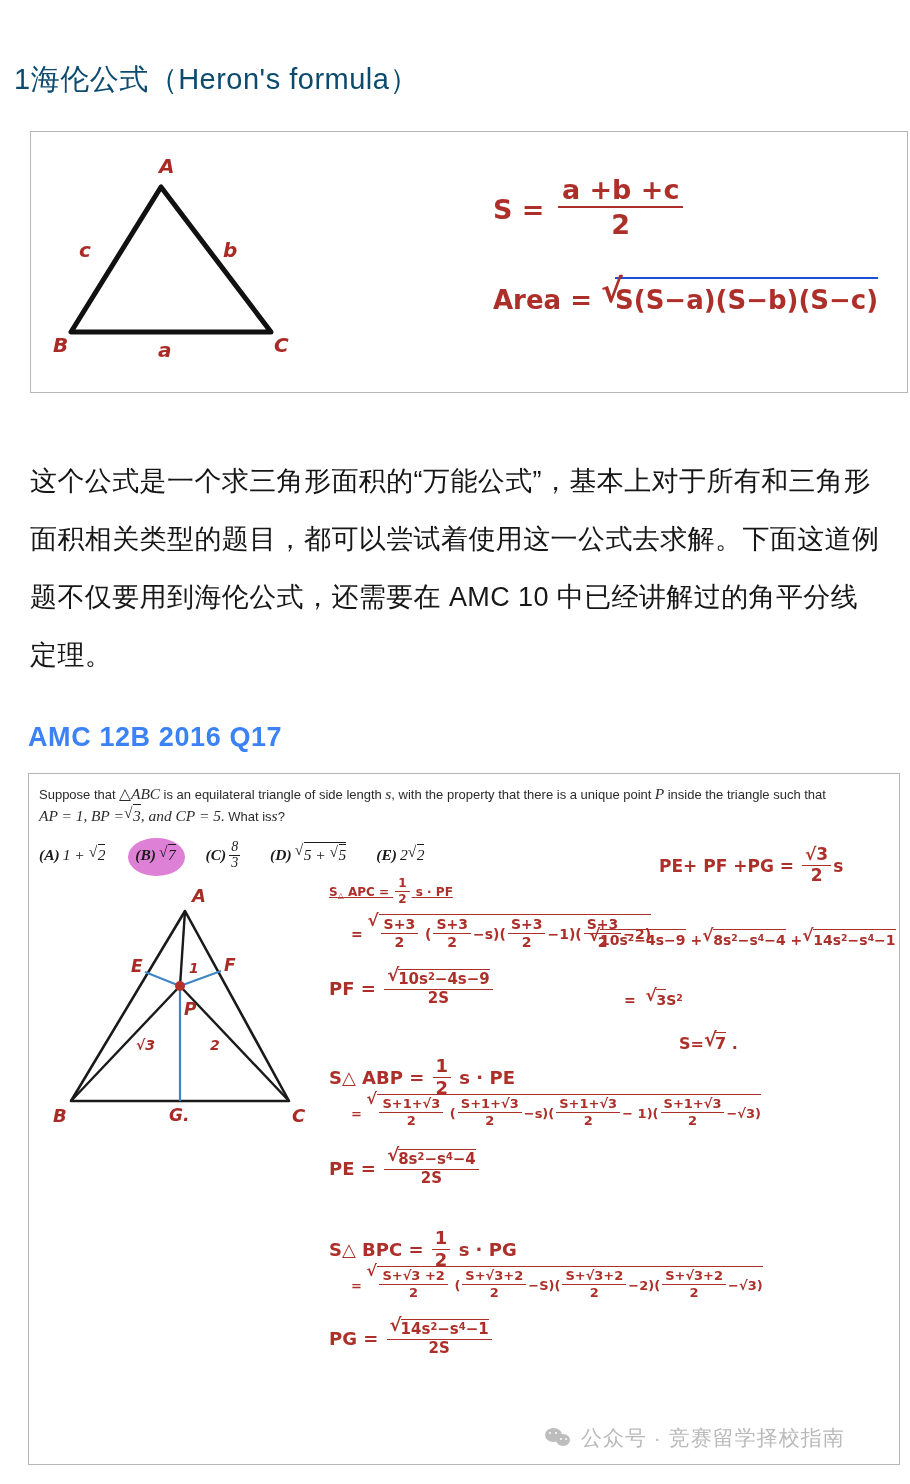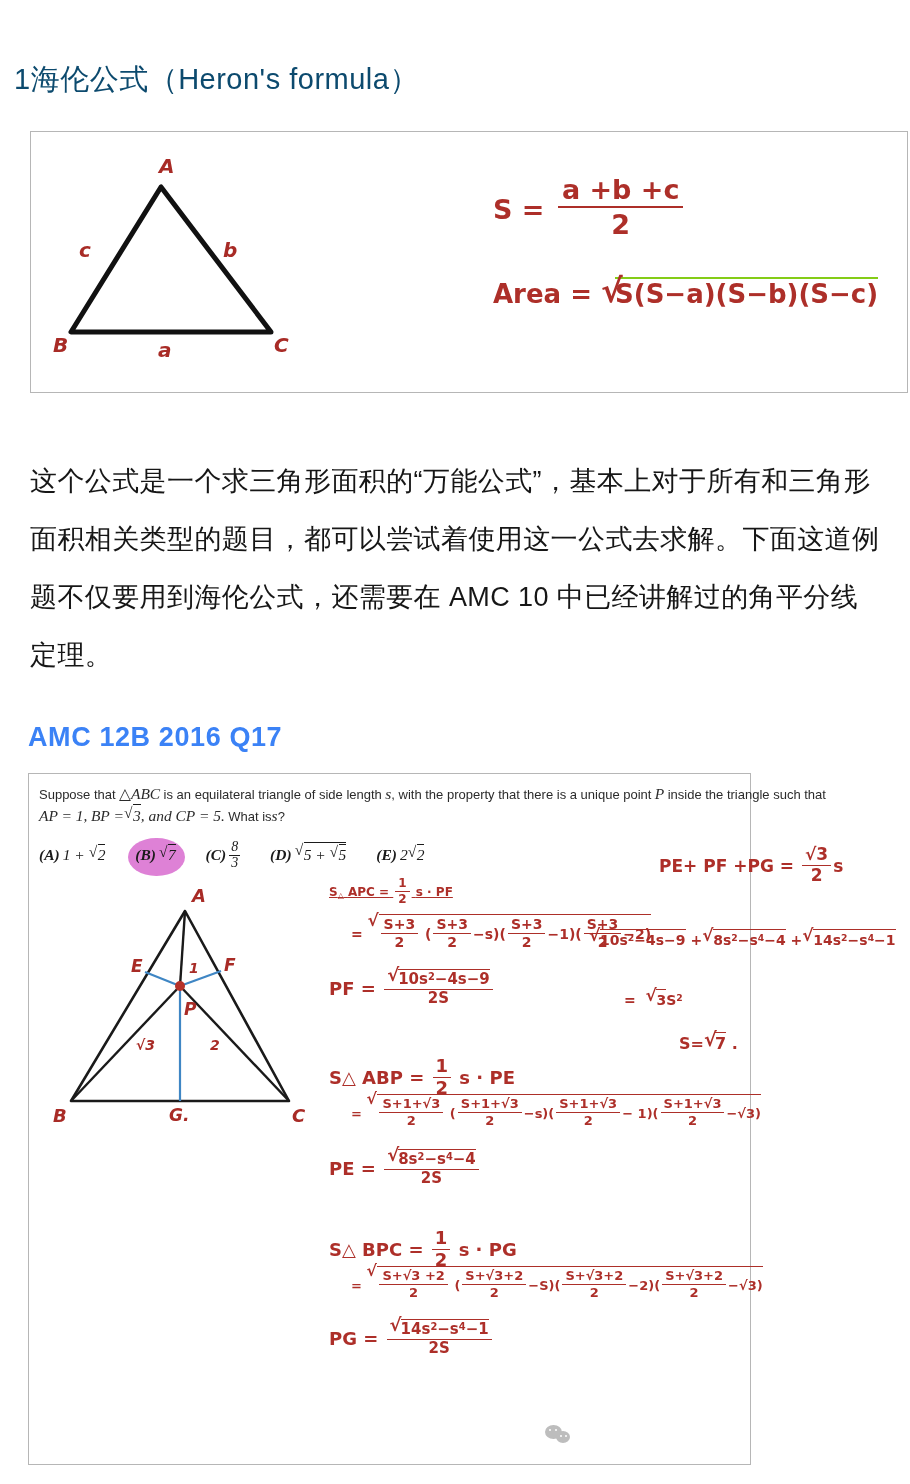--- a/index.html
+++ b/index.html
@@ -81,22 +81,22 @@
   .radical::before {
     content: "√";
     position: absolute;
     left: 0;
     top: -2px;
     font-size: 1.25em;
     line-height: 1;
   }
   .radical > .bar {
     display: inline-block;
-    border-top: 2px solid #84cc16;
-    padding-top: 0;
+    border-top: 2px solid #1d4ed8;
+    padding-top: 6px;
   }
 
   
   #body-paragraph {
     position: absolute;
     left: 30px;
     top: 452px;
     width: 852px;
     font-size: 27px;
     line-height: 58px;
@@ -111,21 +111,21 @@
     top: 722px;
     font-size: 27px;
     font-weight: 600;
     letter-spacing: 0.6px;
   }
 
   
   #problem-panel {
     left: 28px;
     top: 773px;
-    width: 723px;
+    width: 872px;
     height: 692px;
   }
 
   .problem-text {
     position: absolute;
     left: 10px;
     top: 10px;
     width: 855px;
     font-family: "Liberation Serif", "DejaVu Serif", serif;
     font-size: 13.5px;
@@ -422,13 +422,14 @@
 
 <div id="watermark">
   <span class="wechat-icon">
     <span class="b1"></span>
       <span class="b2"></span>
     <span class="d" style="left:4px;  top:5px;"></span>
     <span class="d" style="left:10px; top:5px;"></span>
     <span class="d" style="left:15px; top:11px;"></span>
     <span class="d" style="left:20px; top:11px;"></span>
   </span>
+  <span>公众号 · 竞赛留学择校指南</span>
 </div>
 
 </body></html>

